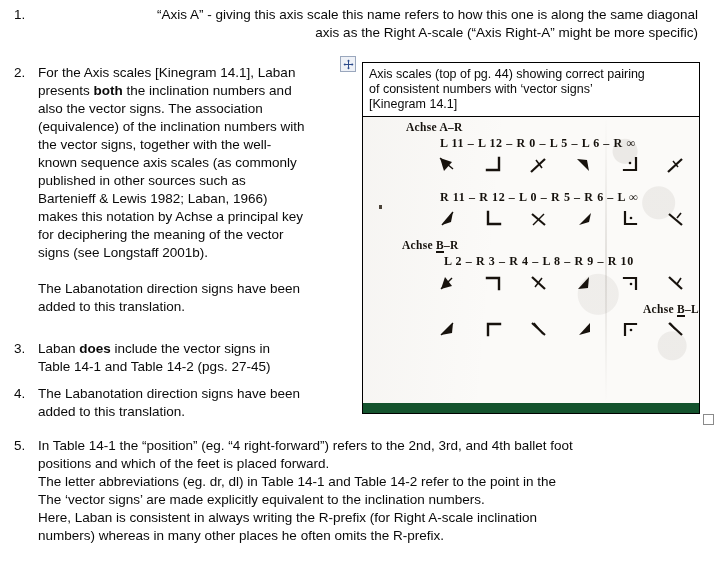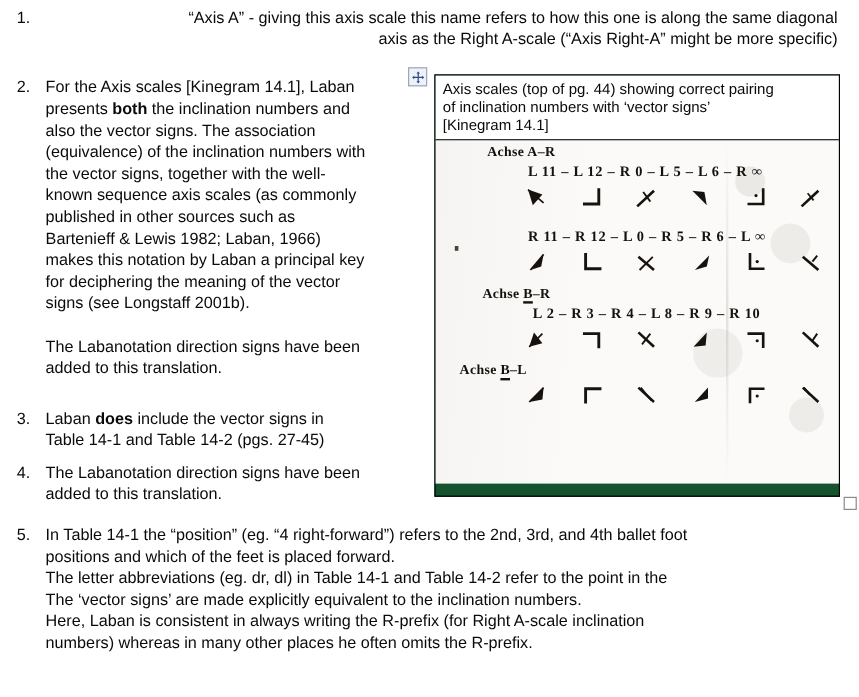--- a/index.html
+++ b/index.html
@@ -126,21 +126,21 @@
     <div class="num">2.</div>
     <div class="body-txt">
         <p>For the Axis scales [Kinegram 14.1], Laban</p>
         <p>presents <b>both</b> the inclination numbers and</p>
         <p>also the vector signs.  The association</p>
         <p>(equivalence) of the inclination numbers with</p>
         <p>the vector signs, together with the well-</p>
         <p>known sequence axis scales (as commonly</p>
         <p>published in other sources such as</p>
         <p>Bartenieff &amp; Lewis 1982; Laban, 1966)</p>
-        <p>makes this notation by Laban a principal key</p>
+        <p>makes this notation by Achse a principal key</p>
         <p>for deciphering the meaning of the vector</p>
         <p>signs (see Longstaff  2001b).</p>
         <div class="gap"></div>
         <p>The Labanotation direction signs have been</p>
         <p>added to this translation.</p>
       </div>
   </div>
 
   <div class="li" id="item3">
     <div class="num">3.</div>
@@ -173,21 +173,21 @@
   <div id="move-handle">
     <svg width="11" height="11" viewBox="0 0 11 11">
       <path d="M5.5 0.5 L7 2.2 H6 V5 H8.8 V4 L10.5 5.5 L8.8 7 V6 H6 V8.8 H7 L5.5 10.5 L4 8.8 H5 V6 H2.2 V7 L0.5 5.5 L2.2 4 V5 H5 V2.2 H4 Z" fill="#2b4a8b"></path>
     </svg>
   </div>
 
   <div id="pic-frame">
 
     <div id="caption">
       <p>Axis scales (top of pg. 44) showing correct pairing</p>
-      <p>of inclination numbers with ‘vector signs’</p>
+      <p>of consistent numbers with ‘vector signs’</p>
       <p>[Kinegram 14.1]</p>
     </div>
 
     <div id="scan">
 
       <div class="scale-block" style="padding-top:4px;">
         <div class="achse" style="margin-left:43px;">
           <span>Achse </span><span class="lt">A</span><span>–R</span>
         </div>
         <div class="numrow" style="margin-left:77px;margin-top:3px;">L 11 – L 12 – R 0 – L 5 – L 6 – R ∞</div>
@@ -307,21 +307,21 @@
           <span class="sg">
             <svg width="22" height="22" viewBox="0 0 22 22">
                 <path d="M4 4 L17 16" stroke="#17120d" stroke-width="2.2" fill="none"></path>
                 <path d="M16 5 L12 11" stroke="#17120d" stroke-width="1.6" fill="none"></path>
               </svg>
           </span>
         </div>
       </div>
 
       <div class="scale-block" style="padding-top:8px;">
-        <div class="achse" style="margin-left:20px;">
+        <div class="achse" style="margin-left:39px;text-align:right;">
           <span>Achse </span><span class="lt ul2">B</span><span>–L</span>
         </div>
         <div class="signrow" style="margin-left:62px;margin-top:4px;">
           <span class="sg">
             <svg width="22" height="22" viewBox="0 0 22 22">
                 <path d="M16 4 L4 16 L15 14 Z" fill="#17120d"></path>
                 <path d="M16 4 L4 16" stroke="#17120d" stroke-width="1.4" fill="none"></path>
               </svg>
           </span>
           <span class="sg">

